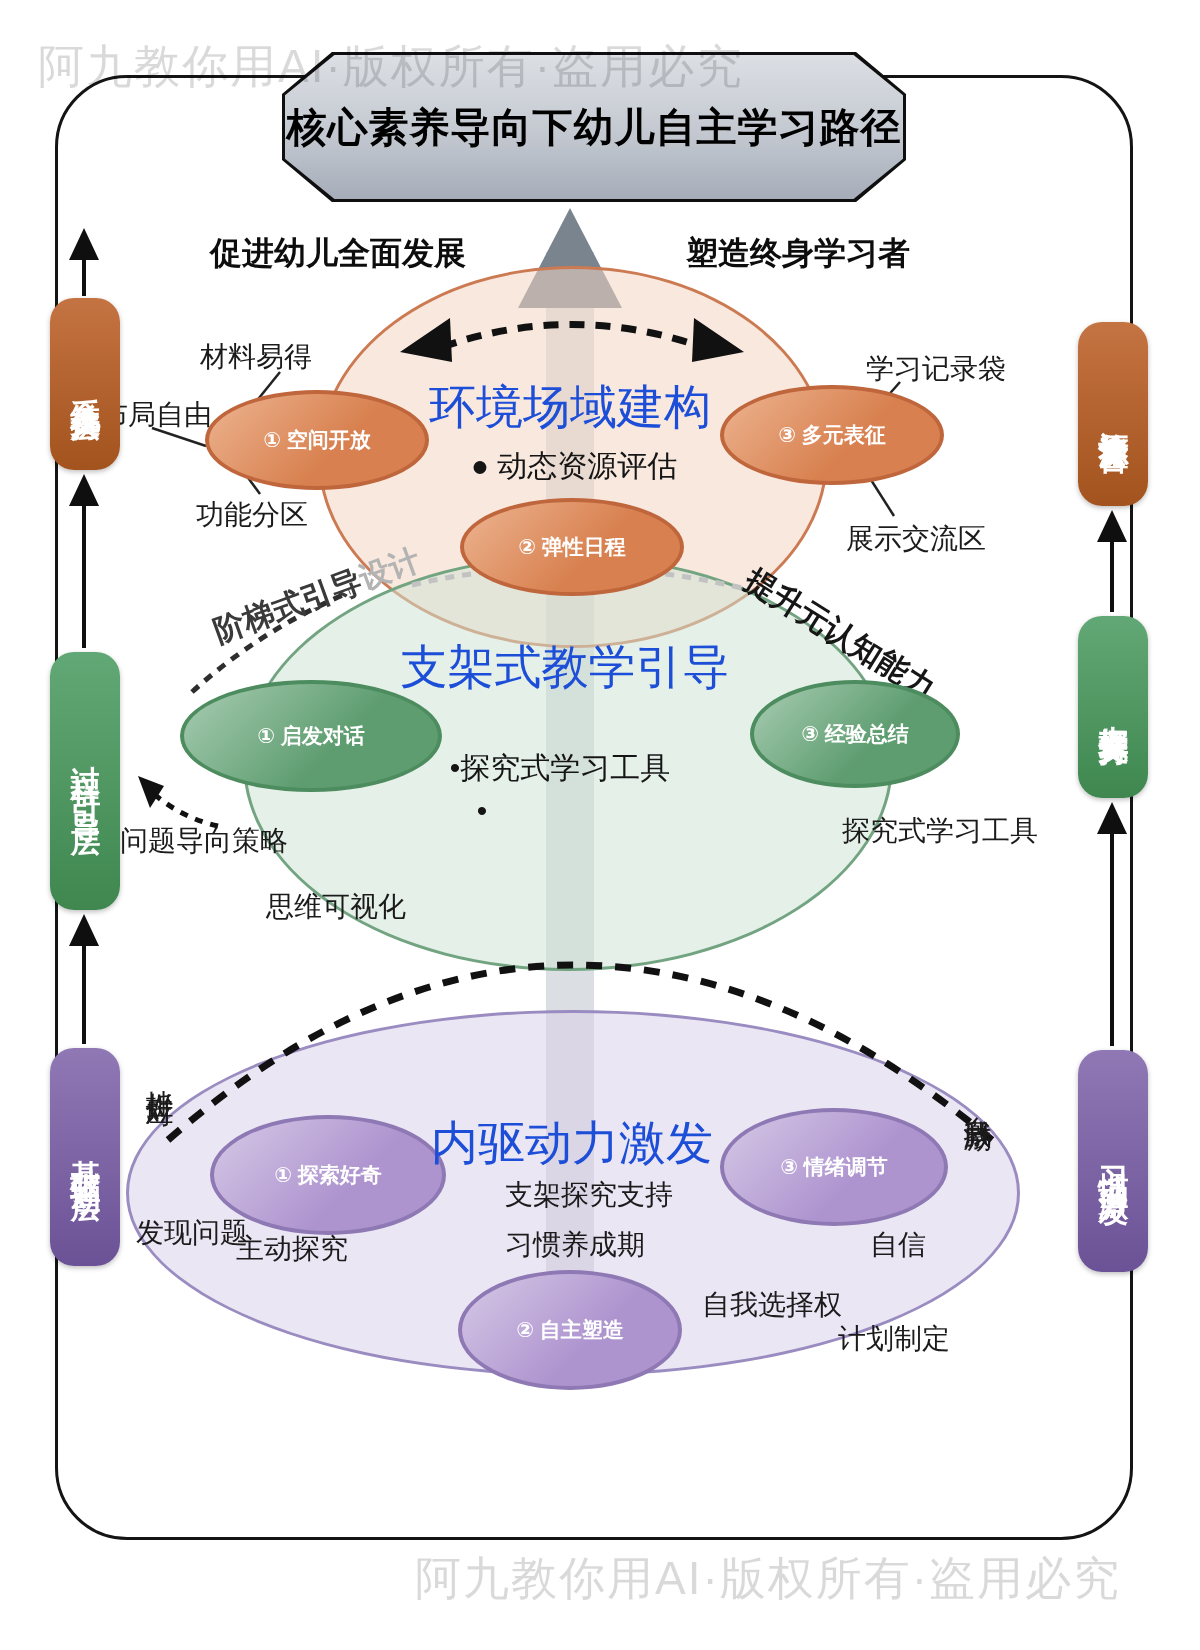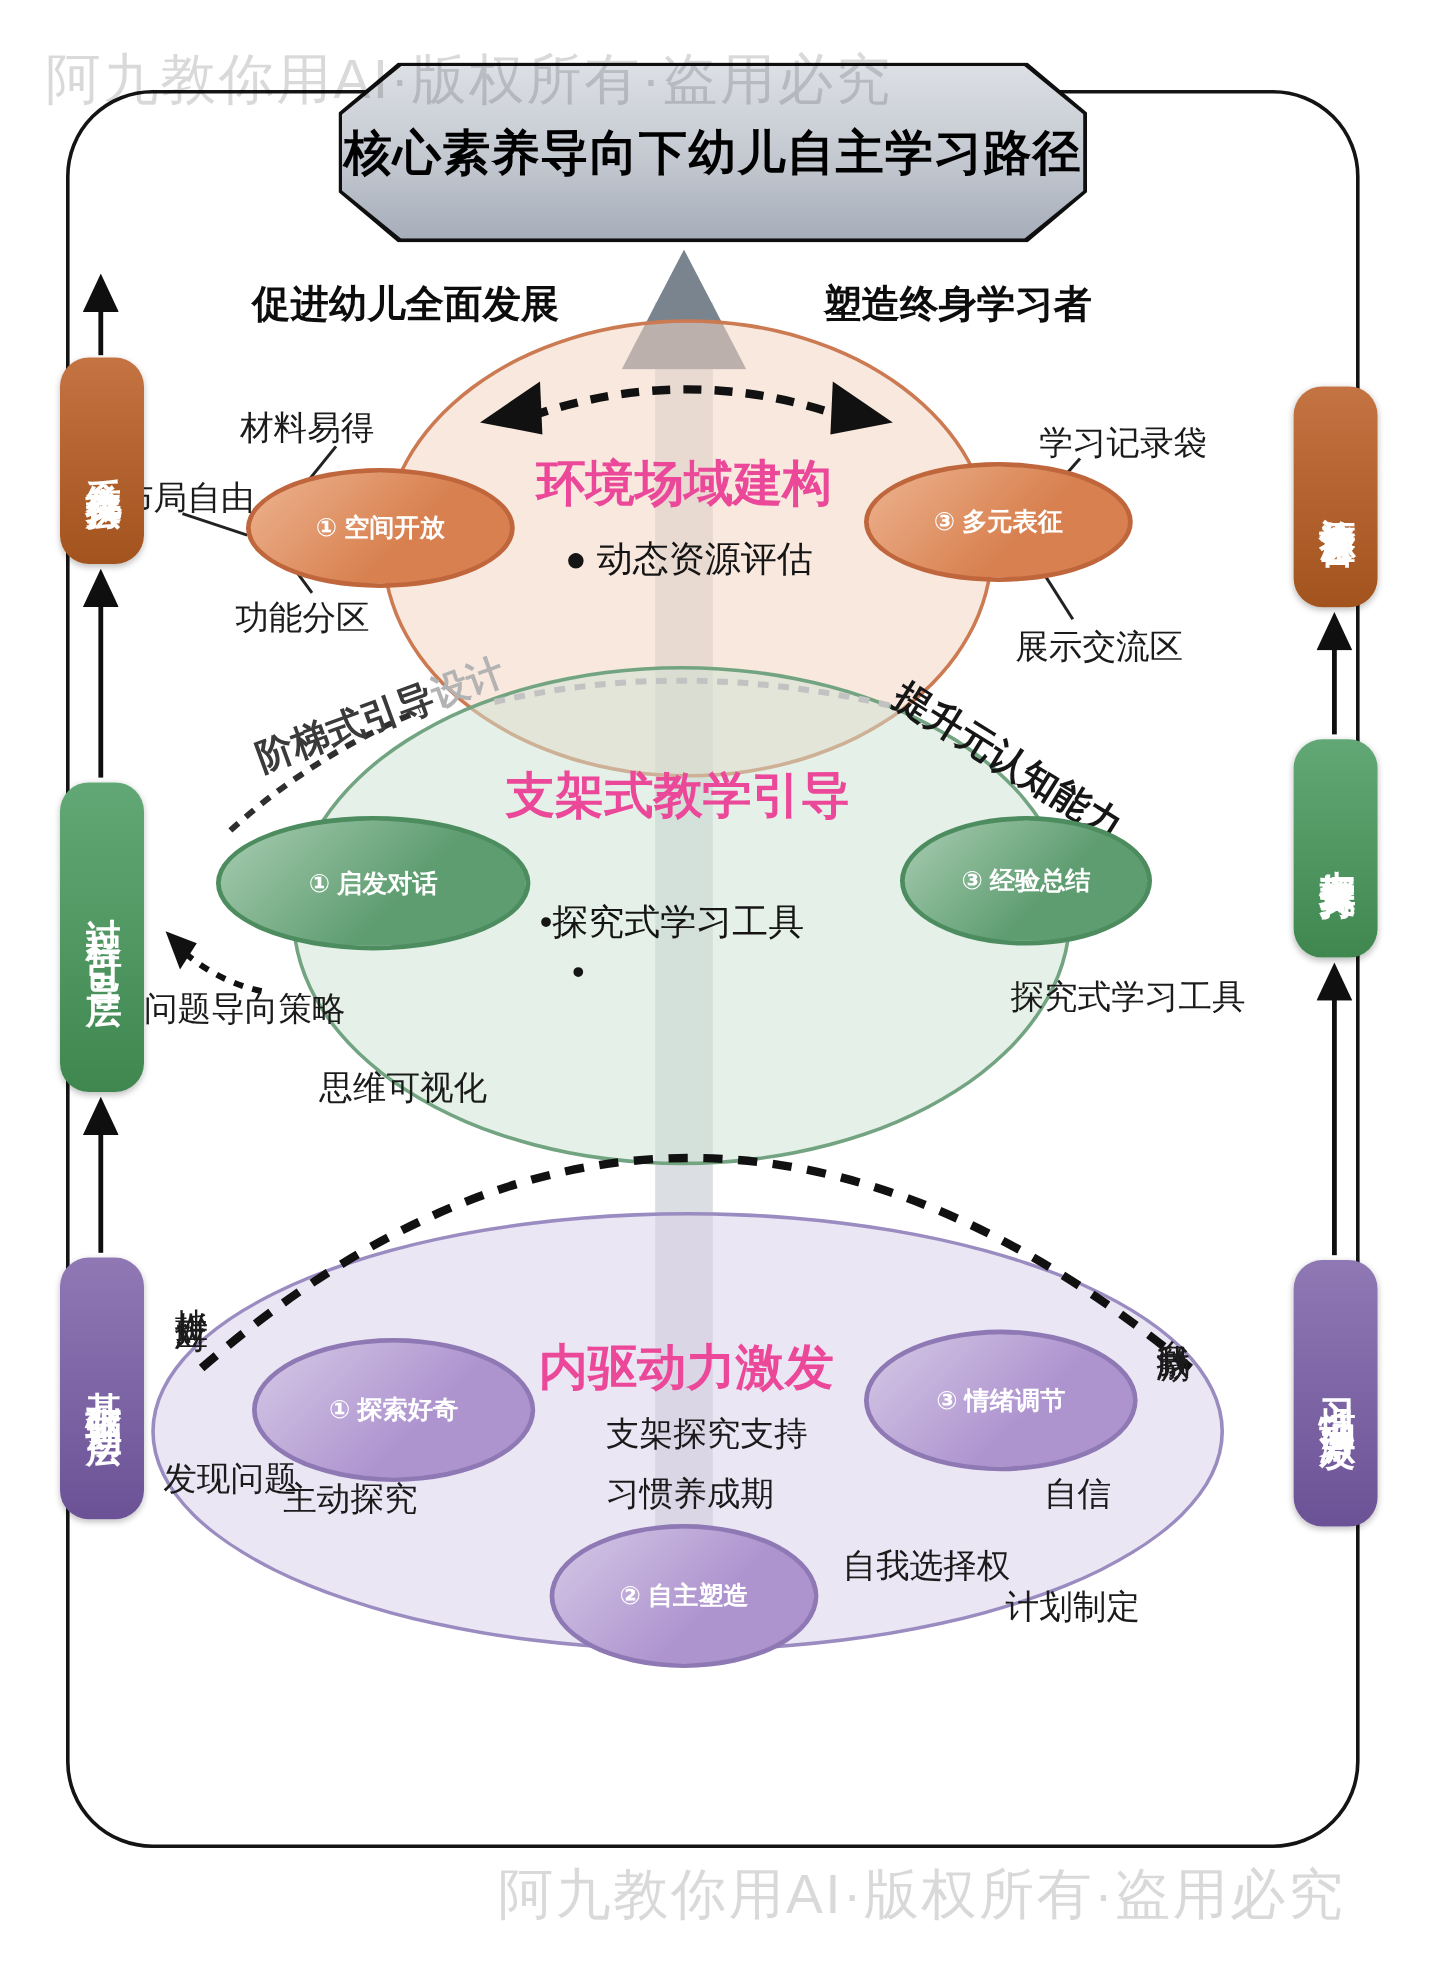--- a/index.html
+++ b/index.html
@@ -52,21 +52,21 @@
   .pill.p{background:linear-gradient(180deg,#9078b5,#6b5296);}
 
   
   .ah{position:absolute;width:30px;height:32px;background:#0f0f0f;
       clip-path:polygon(50% 0,100% 100%,0 100%);z-index:15;}
   .ash{position:absolute;width:3.5px;background:#0f0f0f;z-index:15;}
 
   
   .lbl{position:absolute;font-size:28px;color:#1b1b1b;white-space:nowrap;z-index:10;}
   .lbl.b{font-weight:bold;font-size:32px;color:#0d0d0d;}
-  .sect{position:absolute;font-size:41px;font-weight:bold;color:#ec4899;white-space:nowrap;
+  .sect{position:absolute;font-size:47px;font-weight:normal;color:#1d4ed8;white-space:nowrap;
         z-index:10;transform:translateX(-50%);}
   .bullet{position:absolute;font-size:30px;color:#151515;white-space:nowrap;z-index:10;
           transform:translateX(-50%);}
   .vert{writing-mode:vertical-rl;text-orientation:upright;letter-spacing:3px;}
   .rot{position:absolute;font-size:31px;font-weight:bold;white-space:nowrap;z-index:5;}
 
   svg.overlay{position:absolute;left:0;top:0;z-index:4;}
 </style>
 </head>
 <body>
@@ -111,20 +111,21 @@
   <div class="sect" style="left:570px;top:376px;">环境场域建构</div>
   <div class="bullet" style="left:574px;top:446px;">●  动态资源评估</div>
 
   <div class="sect" style="left:565px;top:636px;">支架式教学引导</div>
   <div class="bullet" style="left:560px;top:748px;">•探究式学习工具</div>
   <div class="bullet" style="left:482px;top:794px;">•</div>
 
   <div class="sect" style="left:572px;top:1112px;">内驱动力激发</div>
 
   <div class="node o" style="left:205px;top:390px;width:216px;height:92px;">① 空间开放</div>
+  <div class="node o" style="left:460px;top:498px;width:216px;height:90px;">② 弹性日程</div>
   <div class="node o" style="left:720px;top:385px;width:216px;height:92px;">③ 多元表征</div>
 
   <div class="node g" style="left:180px;top:680px;width:254px;height:104px;">① 启发对话</div>
   <div class="node g" style="left:750px;top:680px;width:202px;height:100px;">③ 经验总结</div>
 
   <div class="node p" style="left:458px;top:1270px;width:216px;height:112px;">② 自主塑造</div>
   <div class="node p" style="left:210px;top:1115px;width:228px;height:112px;">① 探索好奇</div>
   <div class="node p" style="left:720px;top:1108px;width:220px;height:110px;">③ 情绪调节</div>
 
   <div class="lbl b" style="left:210px;top:232px;">促进幼儿全面发展</div>

